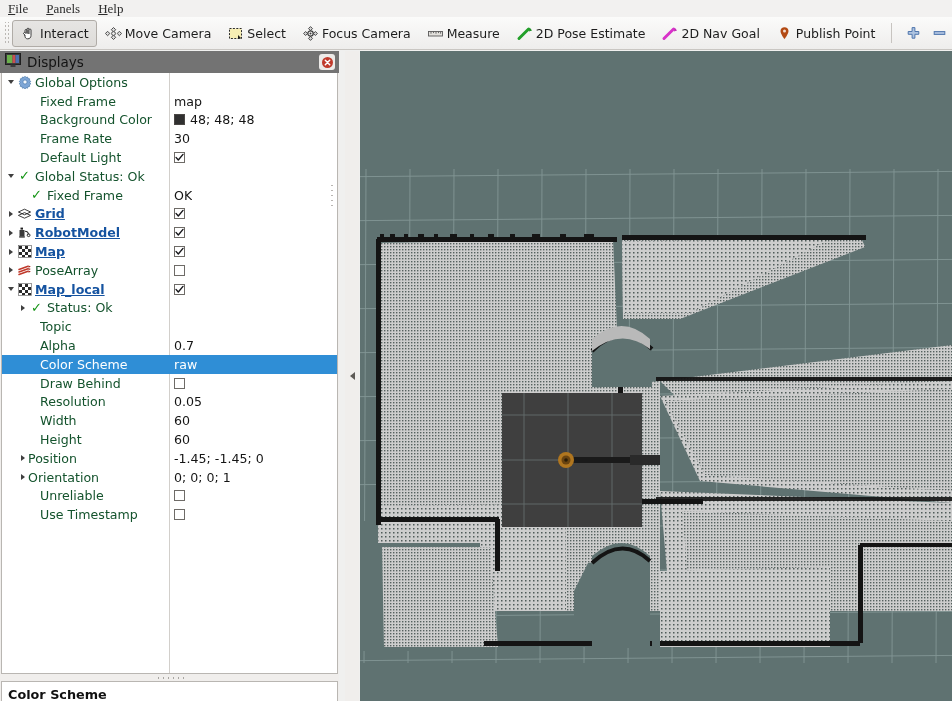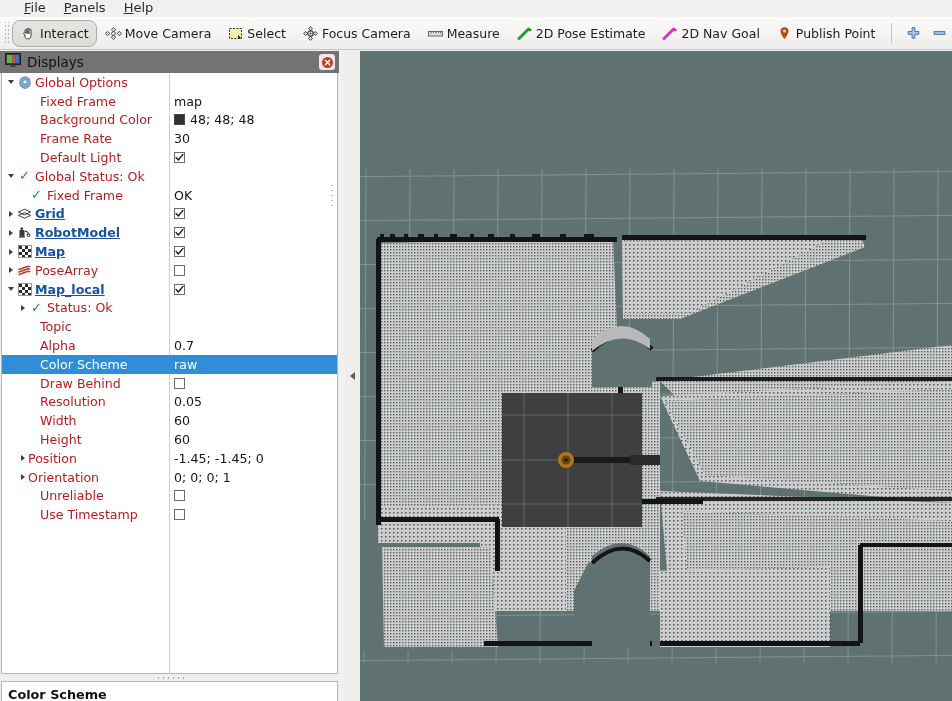--- a/index.html
+++ b/index.html
@@ -8,22 +8,22 @@
     background:#f0f0ef;
     font-family:"DejaVu Sans","Liberation Sans",sans-serif;
     font-size:12.5px;color:#1b1b1b;
     -webkit-font-smoothing:antialiased;
   }
   #app{position:relative;width:952px;height:701px;overflow:hidden;}
 
   
   .menubar{
     position:absolute;left:0;top:0;width:952px;height:17px;
-    background:#f2f1f0;display:flex;
-    padding-left:16px;box-sizing:border-box;overflow:hidden;
+    background:#f2f1f0;display:flex;align-items:flex-end;
+    padding-left:0;box-sizing:border-box;overflow:hidden;font-family:Liberation Serif, serif;
   }
   .menu-item{
     font-size:13px;color:#2b2b2b;padding:0 10px 1px 8px;line-height:15px;
     white-space:nowrap;
   }
   .menu-item u{text-decoration:underline;}
 
   
   .toolbar{
     position:absolute;left:0;top:17px;width:952px;height:33px;
@@ -32,21 +32,21 @@
     display:flex;align-items:center;box-sizing:border-box;
   }
   .grip{
     width:7px;height:22px;margin:0 2px 0 3px;
     background-image:radial-gradient(#b4b1ad 0.8px, transparent 0.9px);
     background-size:3px 4px;background-position:1px 2px;
     opacity:.9;flex:0 0 auto;
   }
   .tbtn{
     display:flex;align-items:center;gap:3px;height:27px;
-    padding:0 7px;border-radius:8px;border:1px solid transparent;
+    padding:0 7px;border-radius:3px;border:1px solid transparent;
     white-space:nowrap;font-size:12.5px;color:#1d1d1d;box-sizing:border-box;
     flex:0 0 auto;
   }
   .tbtn.active{
     background:linear-gradient(#e6e5e3,#dedcd9);
     border:1px solid #b0aca7;
   }
   .tbtn .ic{width:17px;height:17px;display:block;flex:0 0 auto;}
   .tsep{width:1px;height:20px;background:#c7c4c0;margin:0 8px;flex:0 0 auto;}
   .zbtn{width:26px;height:24px;display:flex;align-items:center;justify-content:center;flex:0 0 auto;}
@@ -89,21 +89,21 @@
   }
   .row.sel{background:#2f8ed6;}
   .row.sel .label,.row.sel .value{color:#ffffff;}
   .arrow{
     width:11px;height:18px;flex:0 0 auto;display:flex;align-items:center;justify-content:center;
   }
   .arrow i{display:block;width:0;height:0;}
   .arrow.right i{border-left:4.5px solid #3f3f3f;border-top:3.6px solid transparent;border-bottom:3.6px solid transparent;}
   .arrow.down i{border-top:4.5px solid #3f3f3f;border-left:3.6px solid transparent;border-right:3.6px solid transparent;}
   .icn{width:17px;height:15px;flex:0 0 auto;display:flex;align-items:center;justify-content:center;margin-right:2px;}
-  .label{font-size:12.6px;color:#b91c1c;white-space:nowrap;overflow:hidden;}
+  .label{font-size:12.6px;color:#14532d;white-space:nowrap;overflow:hidden;}
   .label.blue{color:#1553a0;font-weight:bold;text-decoration:underline;}
   .vcell{
     position:absolute;left:172px;top:0;height:18.8px;display:flex;align-items:center;
     width:160px;
   }
   .value{font-size:12.6px;color:#141414;white-space:nowrap;overflow:hidden;text-overflow:ellipsis;max-width:158px;}
   .cbx{
     width:11px;height:11px;border:1px solid #6e6b67;background:#fff;
     display:flex;align-items:center;justify-content:center;box-sizing:border-box;
   }

